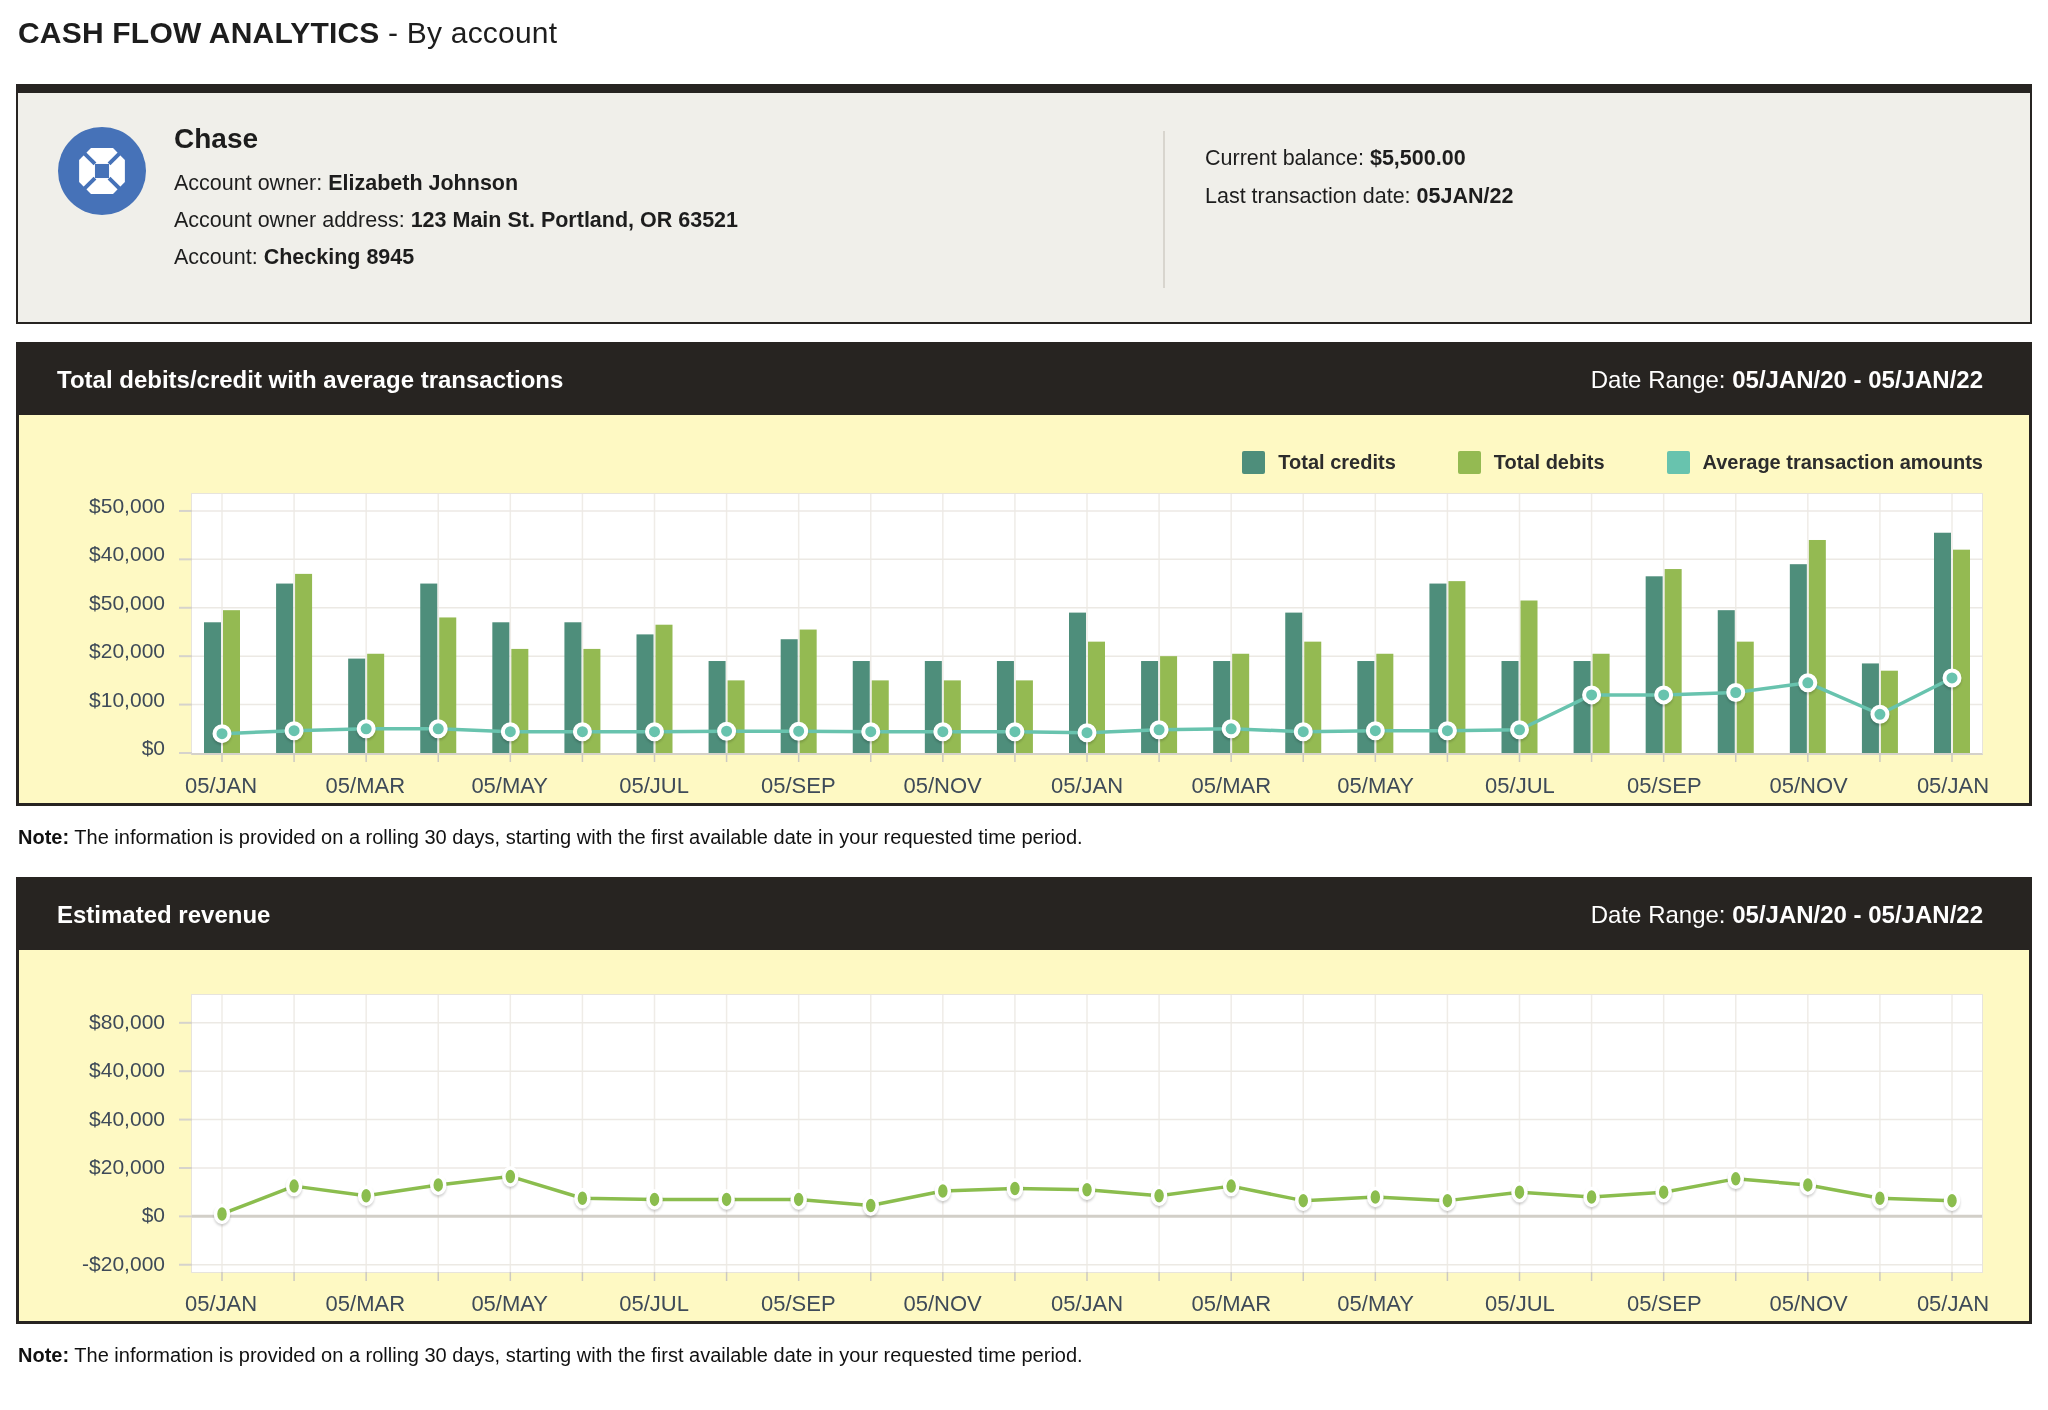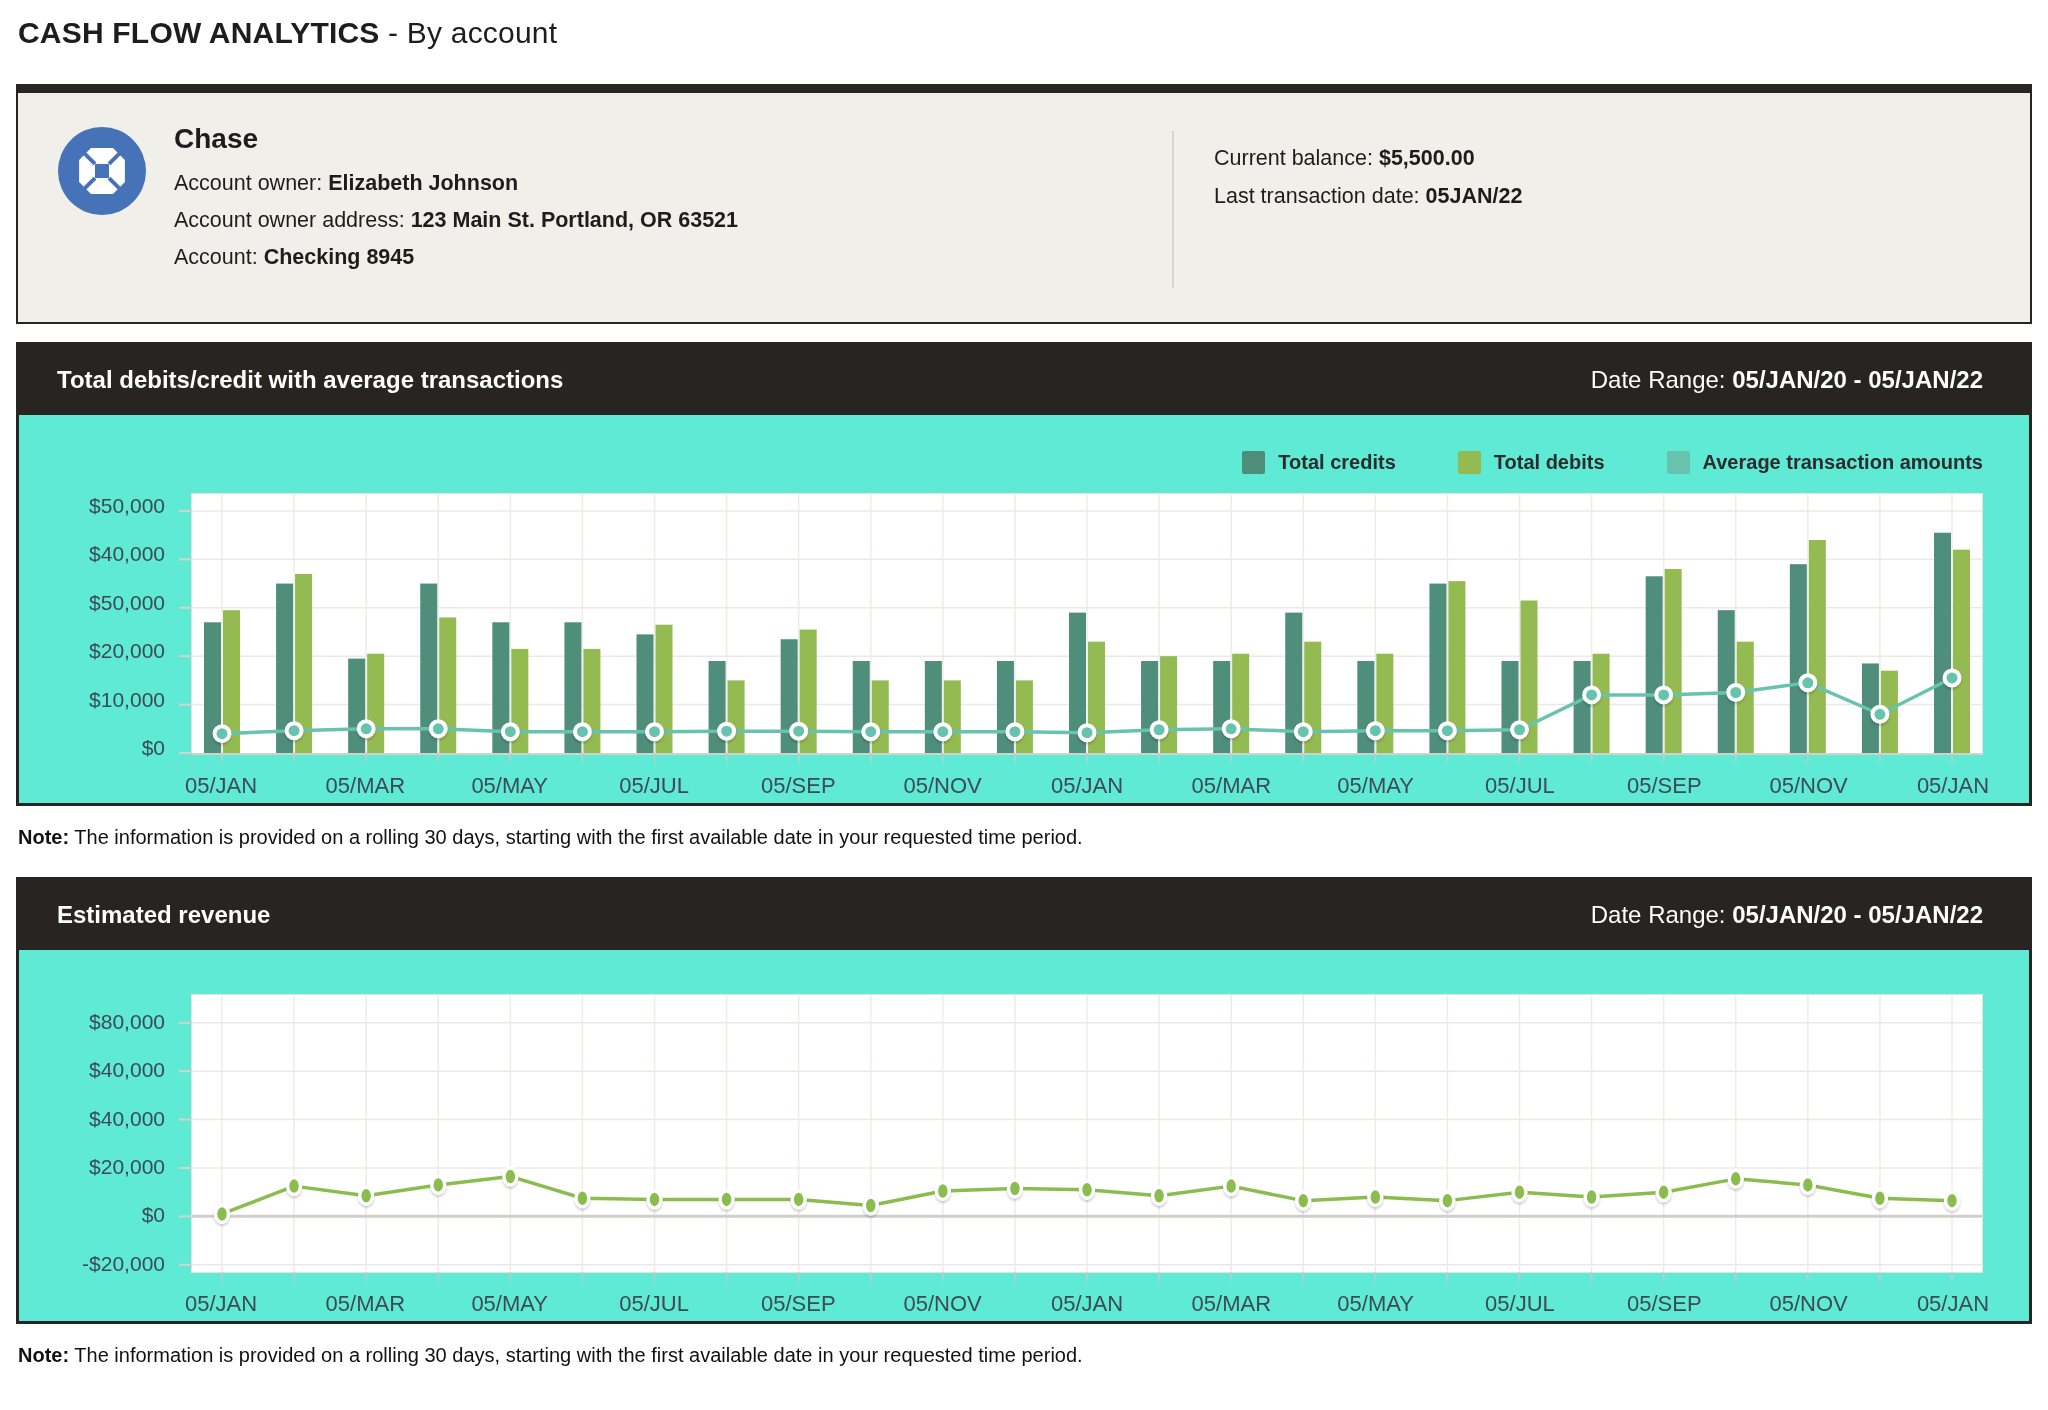--- a/index.html
+++ b/index.html
@@ -2,30 +2,30 @@
 <html><head>
 <meta charset="utf-8">
 <style>
   html,body{margin:0;padding:0;}
   body{width:2048px;height:1410px;background:#ffffff;font-family:"Liberation Sans",sans-serif;color:#1d1d1d;}
   .page-title{margin:16px 16px 34px 18px;font-size:30px;letter-spacing:.2px;}
   .page-title .tmain{font-weight:800;}
   .page-title .tsub{font-weight:400;}
 
   .card{margin:0 16px;background:#f0efea;border:2px solid #272421;box-sizing:border-box;}
-  .acct{border-top-width:9px;display:flex;min-height:240px;padding:30px 4px 26px 40px;}
+  .acct{border-top-width:9px;display:flex;min-height:240px;padding:30px 13px 26px 40px;}
   .acct-left{display:flex;flex:1;}
   .logo-wrap{width:88px;height:88px;margin:4px 28px 0 0;flex:none;}
   .bank-name{font-size:28px;font-weight:700;margin:0 0 10px;}
   .acct-row{font-size:21.5px;line-height:37px;}
   .acct-right{width:812px;flex:none;border-left:2px solid #d8d5ce;padding:8px 0 0 40px;margin:8px 0;}
   .acct-right .acct-row{line-height:38px;font-size:21.5px;}
   b{font-weight:700;}
 
-  .chart-card{margin:12px 16px;border:3px solid #272421;background:#5eead4;box-sizing:border-box;}
+  .chart-card{margin:12px 16px;border:3px solid #272421;background:#fef9c3;box-sizing:border-box;}
   .chart-card.c1{margin-top:0;}
   .chart-header{display:flex;justify-content:space-between;align-items:center;background:#272421;color:#fff;height:70px;padding:0 46px 0 38px;font-size:24px;}
   .chart-title{font-weight:700;}
   .date-range{font-weight:400;}
   .legend{display:flex;justify-content:flex-end;align-items:center;gap:46px;margin:34px 46px 14px 0;height:26px;}
   .legend-item{display:flex;align-items:center;gap:13px;padding-left:16px;}
   .swatch{width:23px;height:23px;border-radius:2px;flex:none;}
   .legend-label{font-size:20px;font-weight:700;color:#2c2c2c;}
 
   .chart-row{display:flex;}

